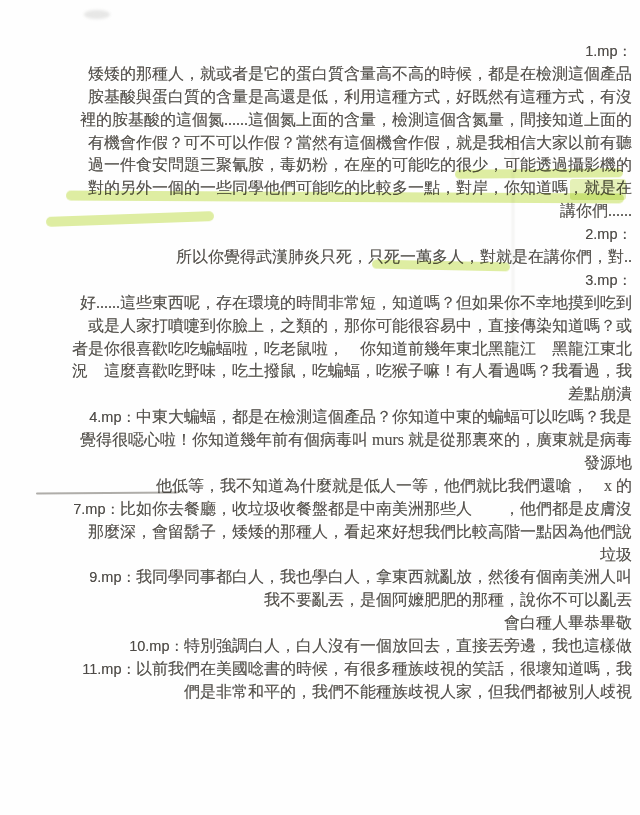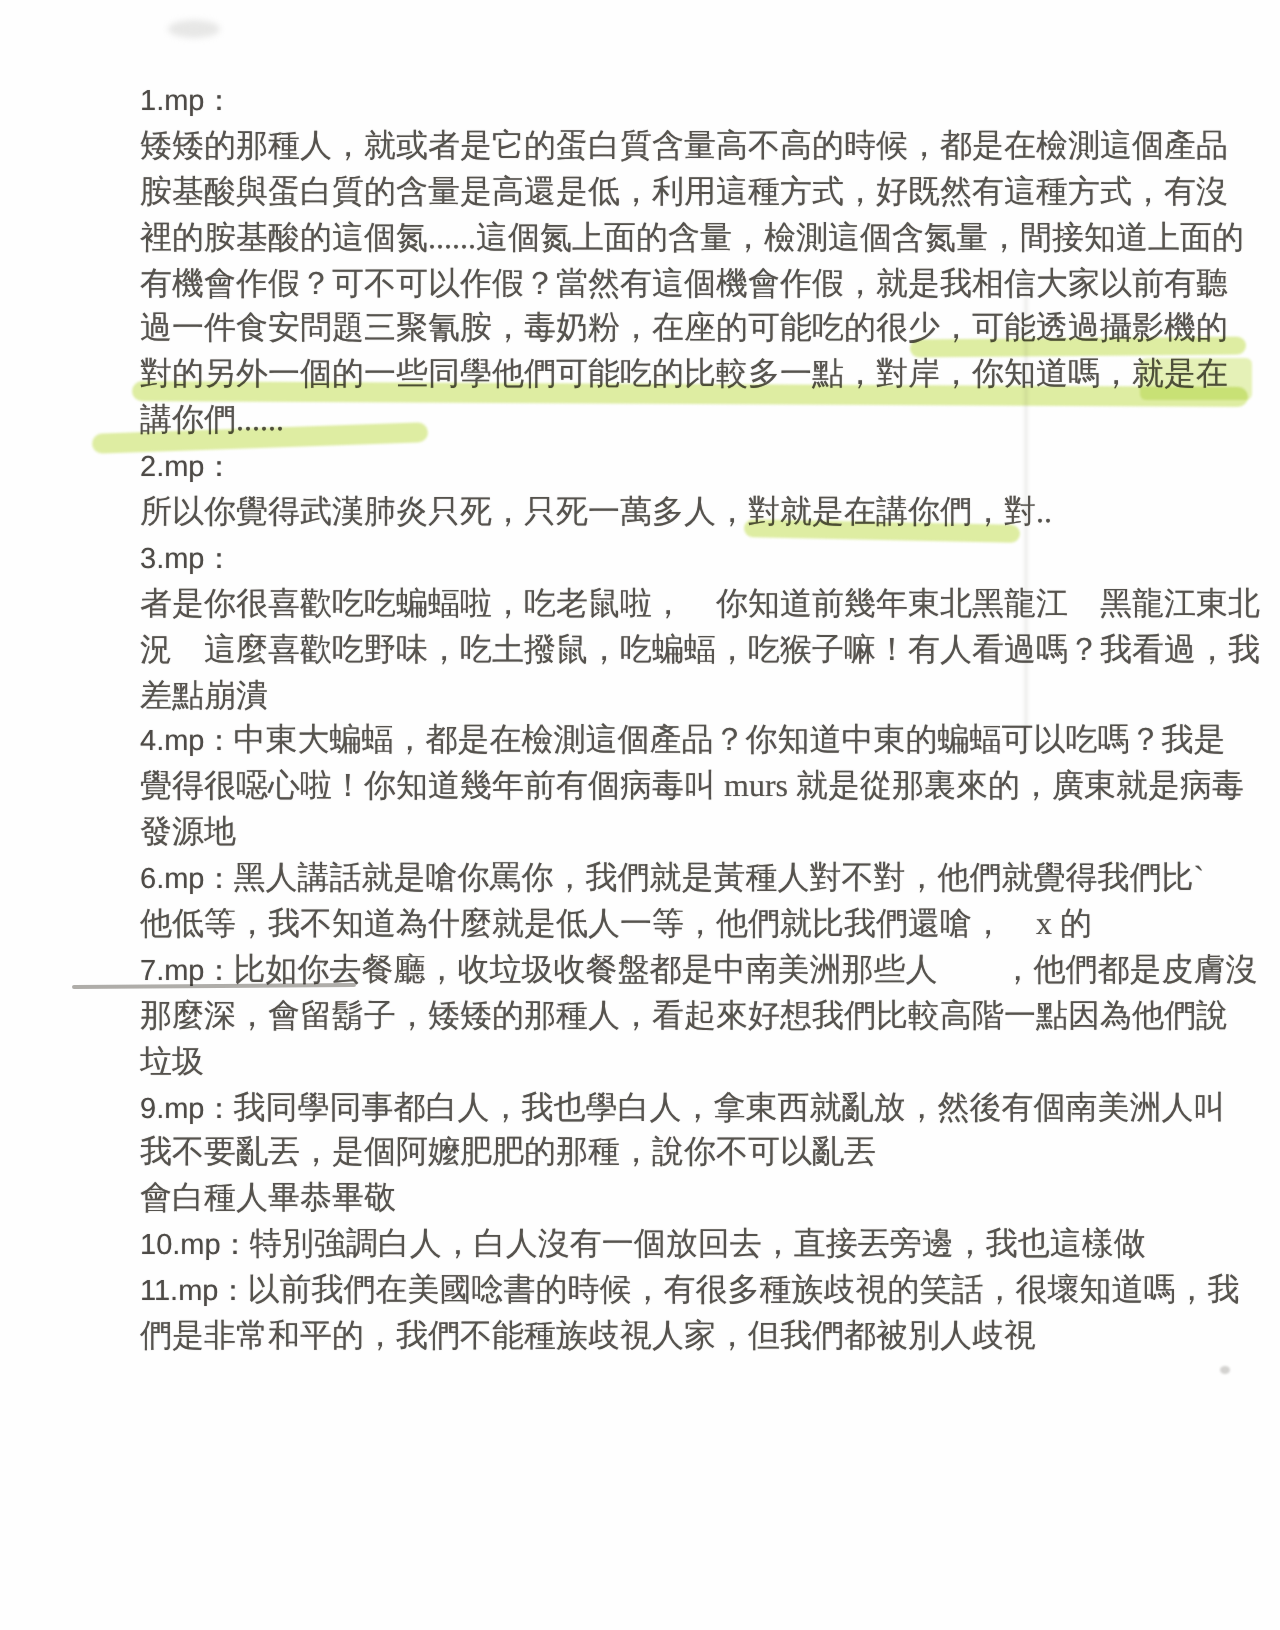--- a/index.html
+++ b/index.html
@@ -2,20 +2,21 @@
 <html><head>
 <meta charset="utf-8">
 <style>
   html,body{margin:0;padding:0;background:#ffffff;}
   .page{
     position:relative;
     width:640px;height:815px;
     background:#fefefe;
     overflow:hidden;
     font-family:"Liberation Serif","DejaVu Serif",serif;
+    text-align:right;
   }
   .text-block{
     position:absolute;
     left:70px;top:40px;
     width:562px;
     color:#56534e;
     z-index:2;
   }
   .line{
     height:22.9px;
@@ -73,31 +74,32 @@
         <div class="line"><span class="cjk">過一件食安問題三聚氰胺，毒奶粉，在座的可能吃的很少，可能透過攝影機的</span></div>
         <div class="line"><span class="cjk">對的另外一個的一些同學他們可能吃的比較多一點，對岸，你知道嗎，就是在</span></div>
         <div class="line"><span class="cjk">講你們......</span></div>
       </div>
       <div>
         <div class="line"><span class="label">2.mp：</span></div>
         <div class="line"><span class="cjk">所以你覺得武漢肺炎只死，只死一萬多人，對就是在講你們，對..</span></div>
       </div>
       <div>
         <div class="line"><span class="label">3.mp：</span></div>
+        <div class="line"><span class="cjk">好......這些東西呢，存在環境的時間非常短，知道嗎？但如果你不幸地摸到吃到</span></div>
+        <div class="line"><span class="cjk">或是人家打噴嚏到你臉上，之類的，那你可能很容易中，直接傳染知道嗎？或</span></div>
         <div class="line"><span class="cjk">者是你很喜歡吃吃蝙蝠啦，吃老鼠啦，　你知道前幾年東北黑龍江　黑龍江東北</span></div>
         <div class="line"><span class="cjk">況　這麼喜歡吃野味，吃土撥鼠，吃蝙蝠，吃猴子嘛！有人看過嗎？我看過，我</span></div>
         <div class="line"><span class="cjk">差點崩潰</span></div>
       </div>
       <div>
         <div class="line"><span class="label">4.mp：</span><span class="cjk">中東大蝙蝠，都是在檢測這個產品？你知道中東的蝙蝠可以吃嗎？我是</span></div>
         <div class="line"><span class="cjk">覺得很噁心啦！你知道幾年前有個病毒叫 murs 就是從那裏來的，廣東就是病毒</span></div>
         <div class="line"><span class="cjk">發源地</span></div>
       </div>
       <div>
-        <div class="line"><span class="label">6.mp：</span><span class="cjk">黑人講話就是嗆你罵你，我們就是黃種人對不對，他們就覺得我們比ˋ</span></div>
         <div class="line"><span class="cjk">他低等，我不知道為什麼就是低人一等，他們就比我們還嗆，　x 的</span></div>
       </div>
       <div>
         <div class="line"><span class="label">7.mp：</span><span class="cjk">比如你去餐廳，收垃圾收餐盤都是中南美洲那些人　　，他們都是皮膚沒</span></div>
         <div class="line"><span class="cjk">那麼深，會留鬍子，矮矮的那種人，看起來好想我們比較高階一點因為他們說</span></div>
         <div class="line"><span class="cjk">垃圾</span></div>
       </div>
       <div>
         <div class="line"><span class="label">9.mp：</span><span class="cjk">我同學同事都白人，我也學白人，拿東西就亂放，然後有個南美洲人叫</span></div>
         <div class="line"><span class="cjk">我不要亂丟，是個阿嬤肥肥的那種，說你不可以亂丟</span></div>

